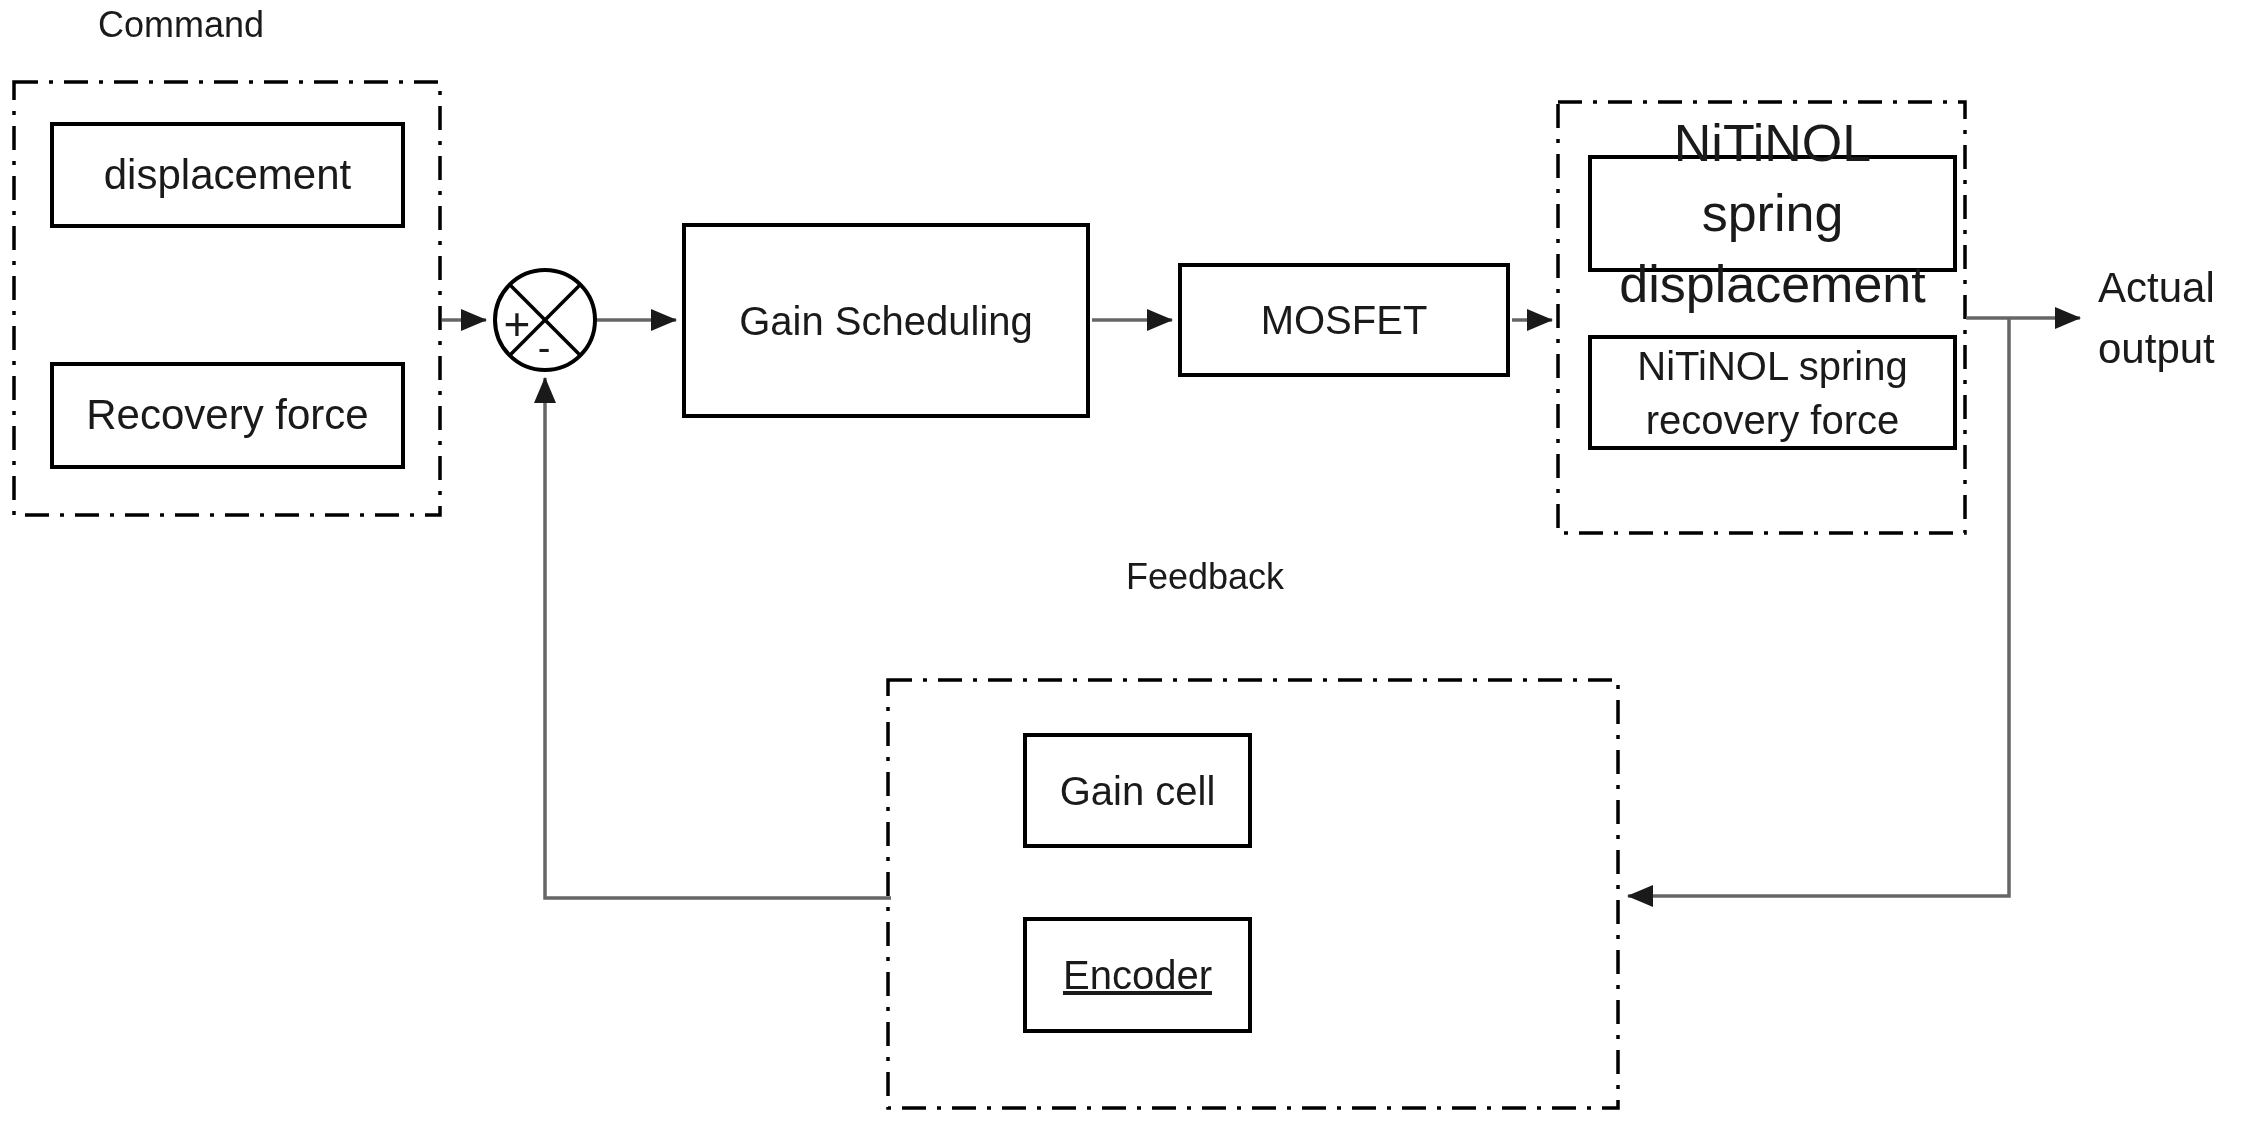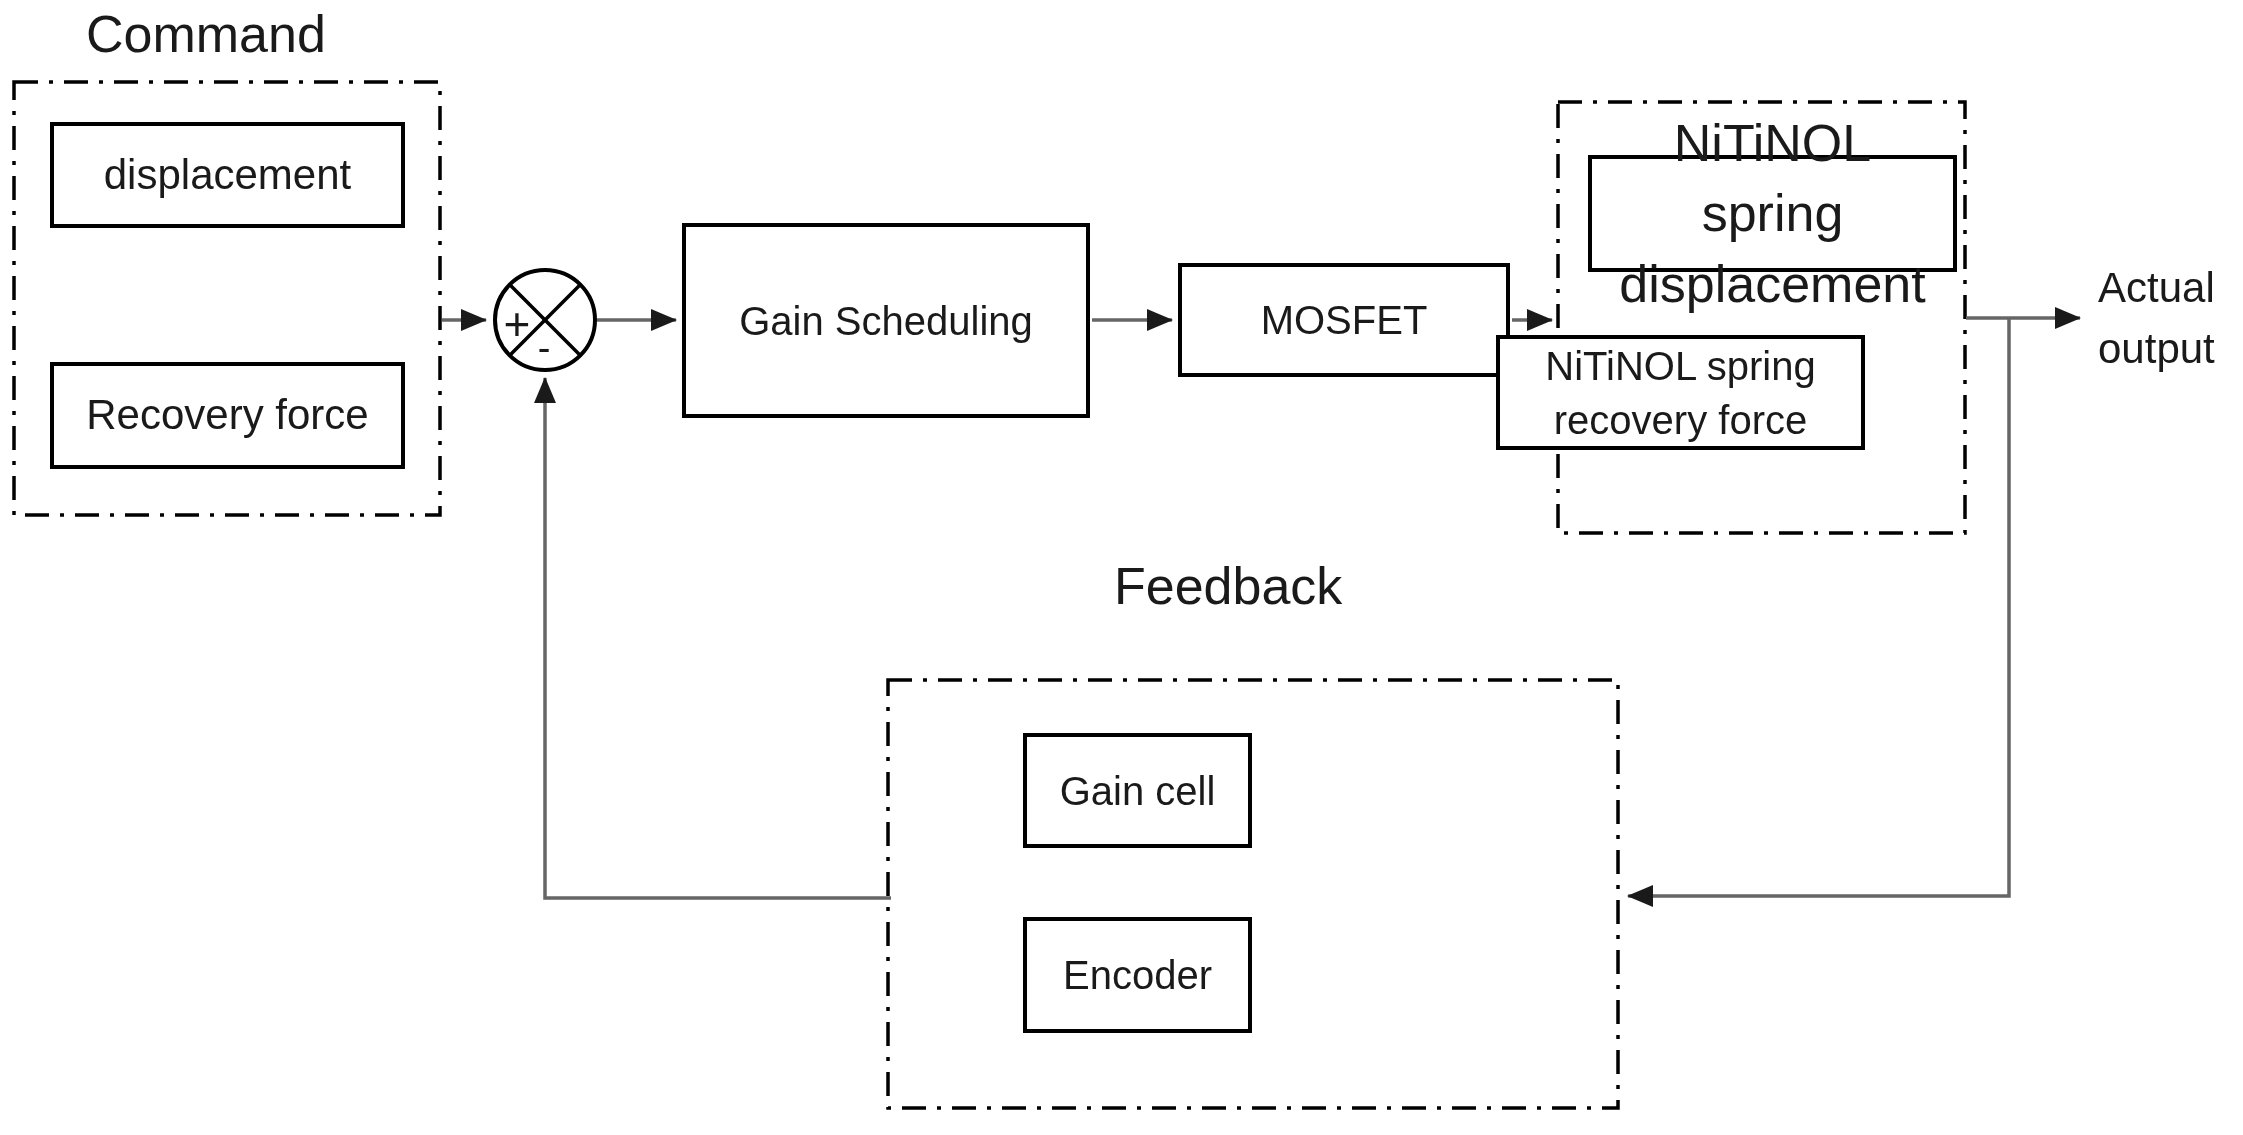--- a/index.html
+++ b/index.html
@@ -17,31 +17,31 @@
   .sum-circle{fill:var(--background);stroke:var(--border);stroke-width:4;}
   .sum-x{stroke:var(--border);stroke-width:3.5;}
   .connector{fill:none;stroke:var(--connector);stroke-width:3.5;}
   #arrow path{fill:var(--arrowhead);}
   .box{
     position:absolute;z-index:2;background:var(--background);
     border:4px solid var(--border);
     display:flex;flex-direction:column;align-items:center;justify-content:center;
     text-align:center;font-size:42px;line-height:1.3;
   }
-  .group-title{position:absolute;z-index:2;font-size:52px;white-space:nowrap;}
+  .group-title{position:absolute;z-index:2;font-size:36px;white-space:nowrap;margin-left:12px;}
   #command-title{left:86px;top:4px;}
   #feedback-title{left:1114px;top:556px;}
   #displacement-box{left:50px;top:122px;width:347px;height:98px;text-align:right;}
   #recovery-force-box{left:50px;top:330px;width:347px;height:99px;margin-top:32px;}
   #pid-box{left:682px;top:223px;width:400px;height:187px;font-size:40px;line-height:1.45;}
   #mosfet-box{left:1178px;top:263px;width:324px;height:106px;font-size:40px;}
   #nitinol-displacement-box{left:1588px;top:155px;width:341px;height:109px;font-size:52px;line-height:1.35;padding:0 10px;}
-  #nitinol-force-box{left:1496px;top:335px;width:341px;height:107px;font-size:40px;line-height:1.35;padding:0 10px;}
+  #nitinol-force-box{left:1588px;top:335px;width:341px;height:107px;font-size:40px;line-height:1.35;padding:0 10px;}
   #load-cell-box{left:1023px;top:733px;width:221px;height:107px;font-size:40px;}
-  #encoder-box{left:1023px;top:917px;width:221px;height:108px;font-size:40px;}
+  #encoder-box{left:1023px;top:917px;width:221px;height:108px;font-size:40px;text-decoration:underline;}
   #actual-output-label{position:absolute;z-index:2;left:2098px;top:258px;font-size:42px;line-height:1.45;text-align:left;white-space:nowrap;}
   .sum-sign{position:absolute;z-index:3;transform:translate(-50%,-50%);}
   #sum-plus{left:517px;top:324px;font-size:46px;}
   #sum-minus{left:544px;top:348px;font-size:38px;}
 </style>
 </head>
 <body>
 
 <svg id="wires" width="2243" height="1135" viewBox="0 0 2243 1135">
   <defs>

